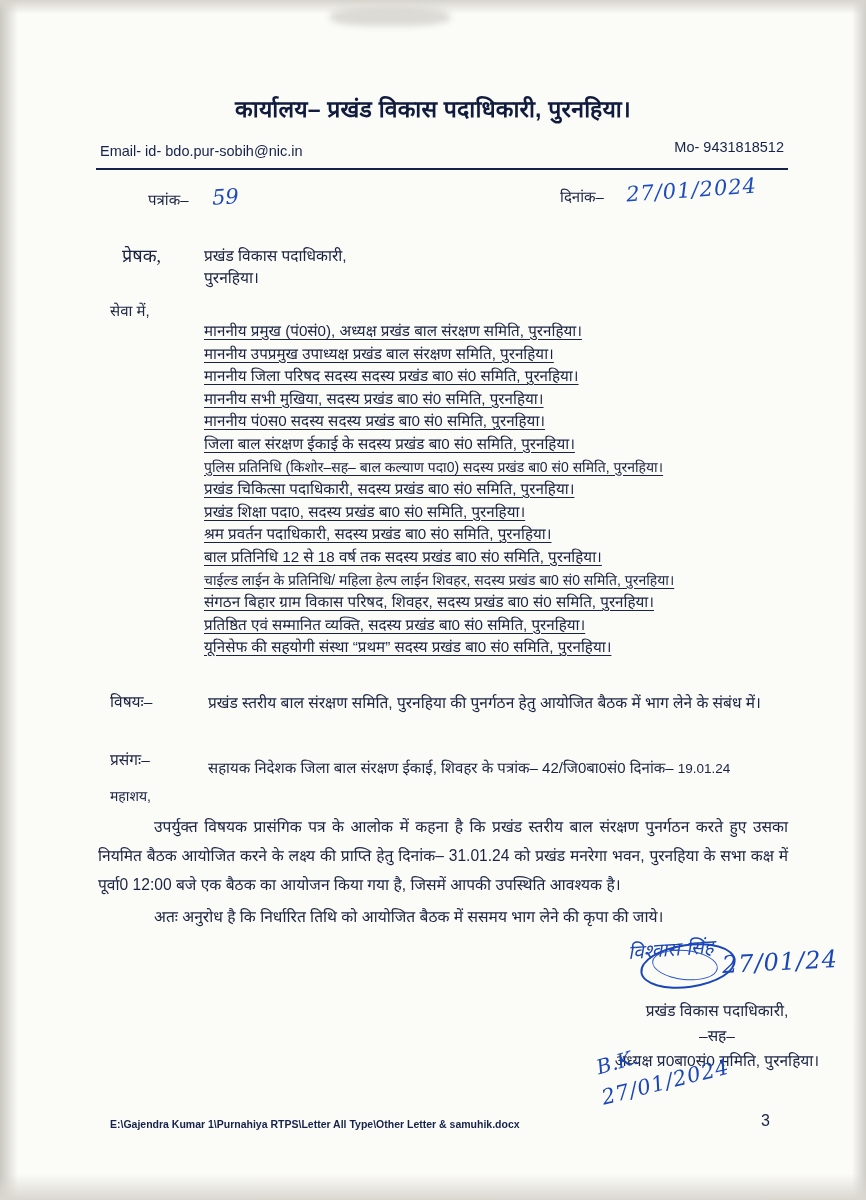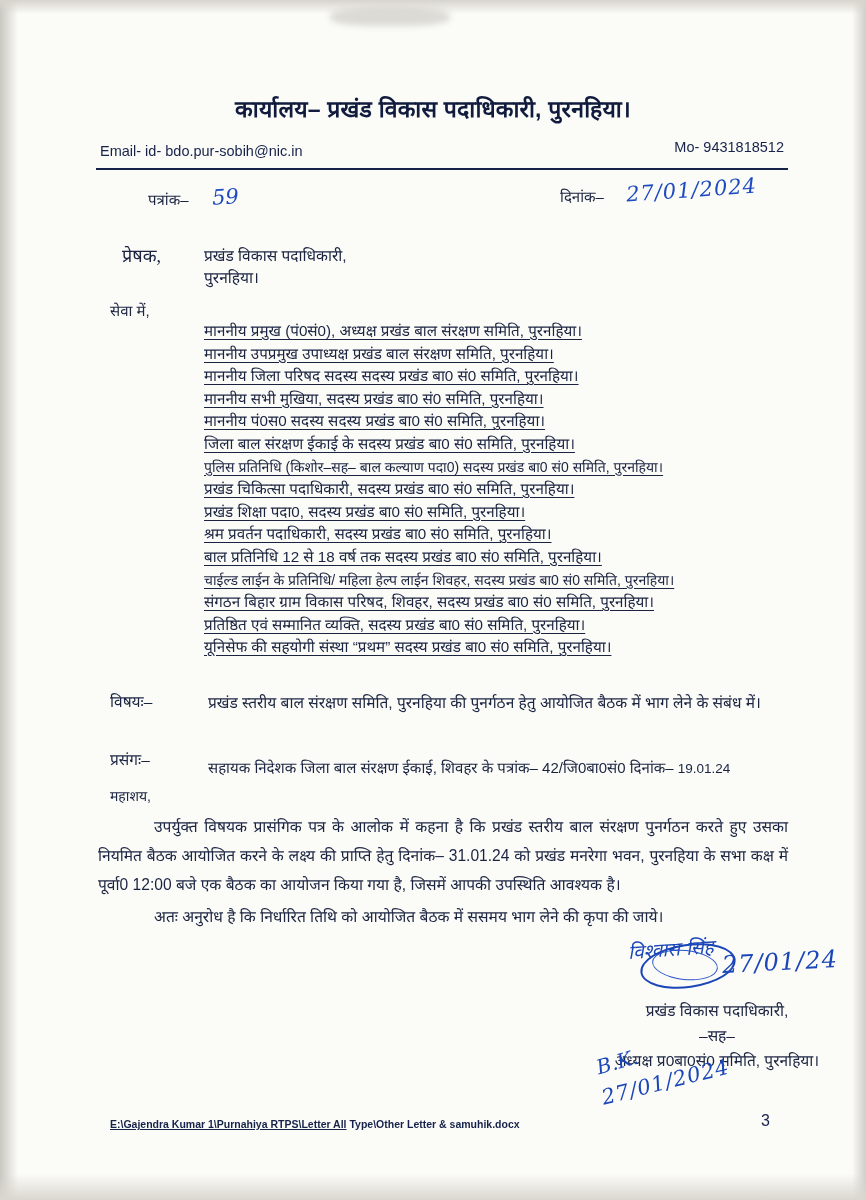--- a/index.html
+++ b/index.html
@@ -295,21 +295,20 @@
   }
   .footer-path {
     position: absolute;
     left: 110px;
     top: 1118px;
     font-size: 10.5px;
     font-weight: bold;
     color: #16224a;
   }
   .footer-path .und {
-    text-decoration: underline;
   }
   .page-num {
     position: absolute;
     right: 96px;
     top: 1112px;
     font-size: 16px;
     color: #16224a;
   }
   .smudge {
     position: absolute;

